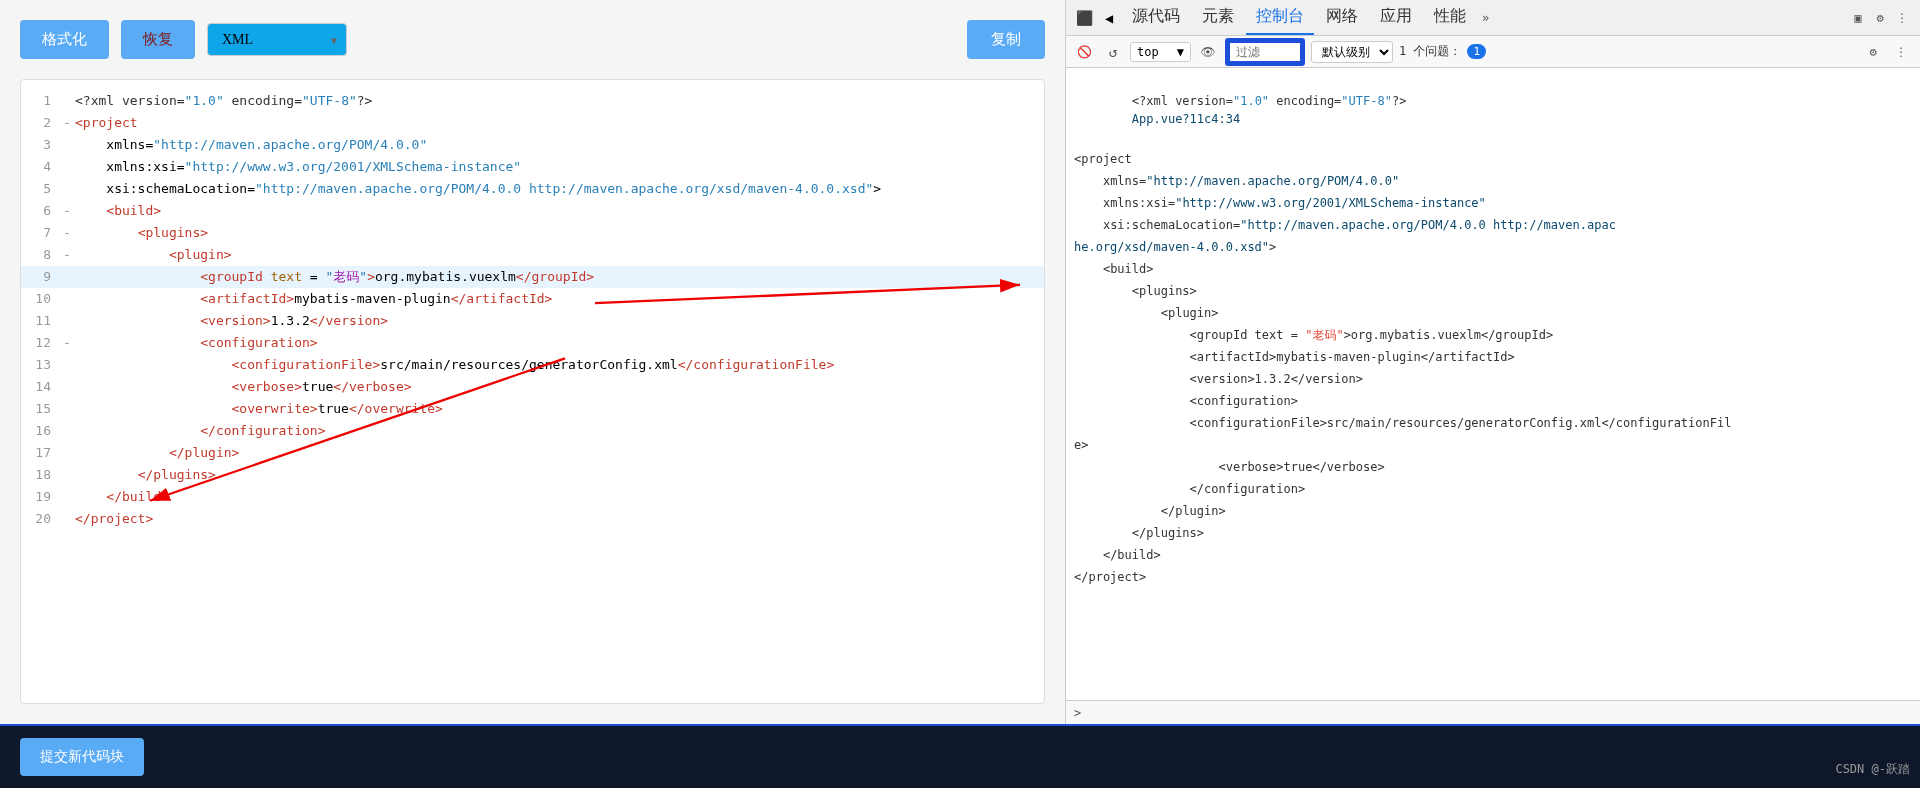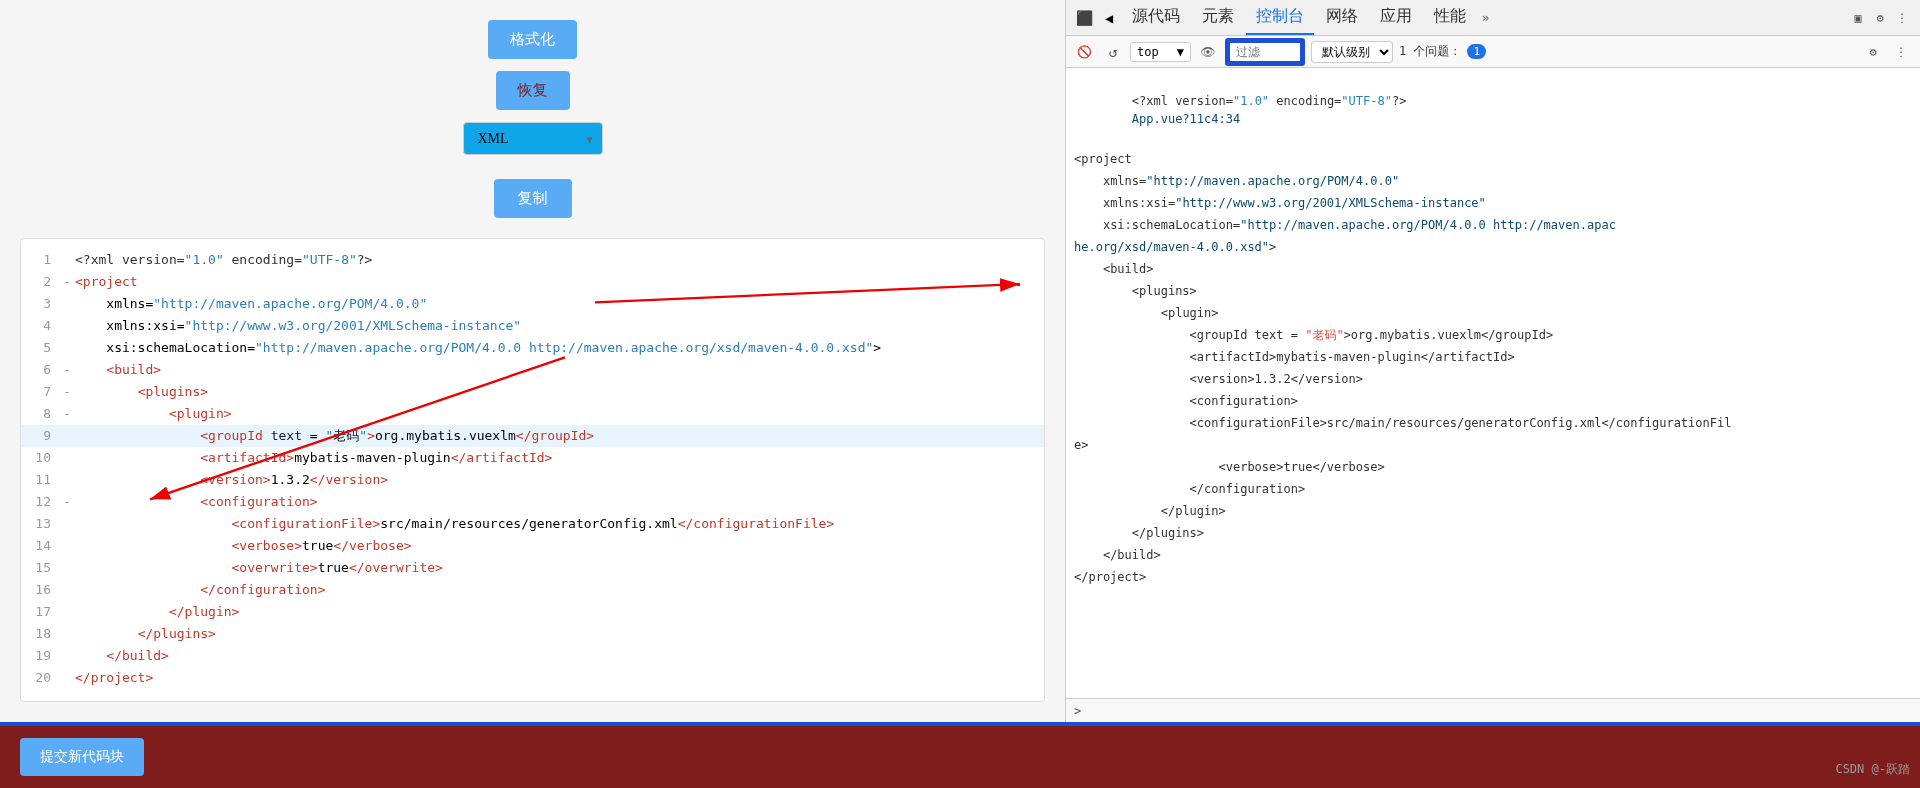--- a/index.html
+++ b/index.html
@@ -27,21 +27,20 @@
       flex-direction: column;
       padding: 20px;
       position: relative;
     }
 
     .toolbar {
       display: flex;
       align-items: center;
       gap: 12px;
       margin-bottom: 20px;
-      flex-direction: column;
     }
 
     .btn-format {
       background: #5aabf5;
       color: white;
       border: none;
       padding: 10px 22px;
       font-size: 15px;
       border-radius: 4px;
       cursor: pointer;
@@ -137,39 +136,39 @@
       flex-shrink: 0;
     }
 
     .line-content {
       flex: 1;
       white-space: pre;
       padding-right: 10px;
     }
 
     .xml-tag { color: #c0392b; }
-    .xml-attr { color: #0f172a; }
+    .xml-attr { color: #a16207; }
     .xml-text { color: #333; }
     .xml-string { color: #2980b9; }
-    .xml-chinese { color: #0f172a; }
+    .xml-chinese { color: #a21caf; }
 
     
     .arrow-overlay {
       position: absolute;
       top: 0;
       left: 0;
       width: 100%;
       height: 100%;
       pointer-events: none;
     }
 
     
     .bottom-bar {
-      background: #7f1d1d;
-      border-top: 4px solid #1d4ed8;
+      background: #0f172a;
+      border-top: 2px solid #1d4ed8;
       padding: 12px 20px;
       display: flex;
       align-items: center;
     }
 
     .btn-submit {
       background: #5aabf5;
       color: white;
       border: none;
       padding: 10px 20px;

